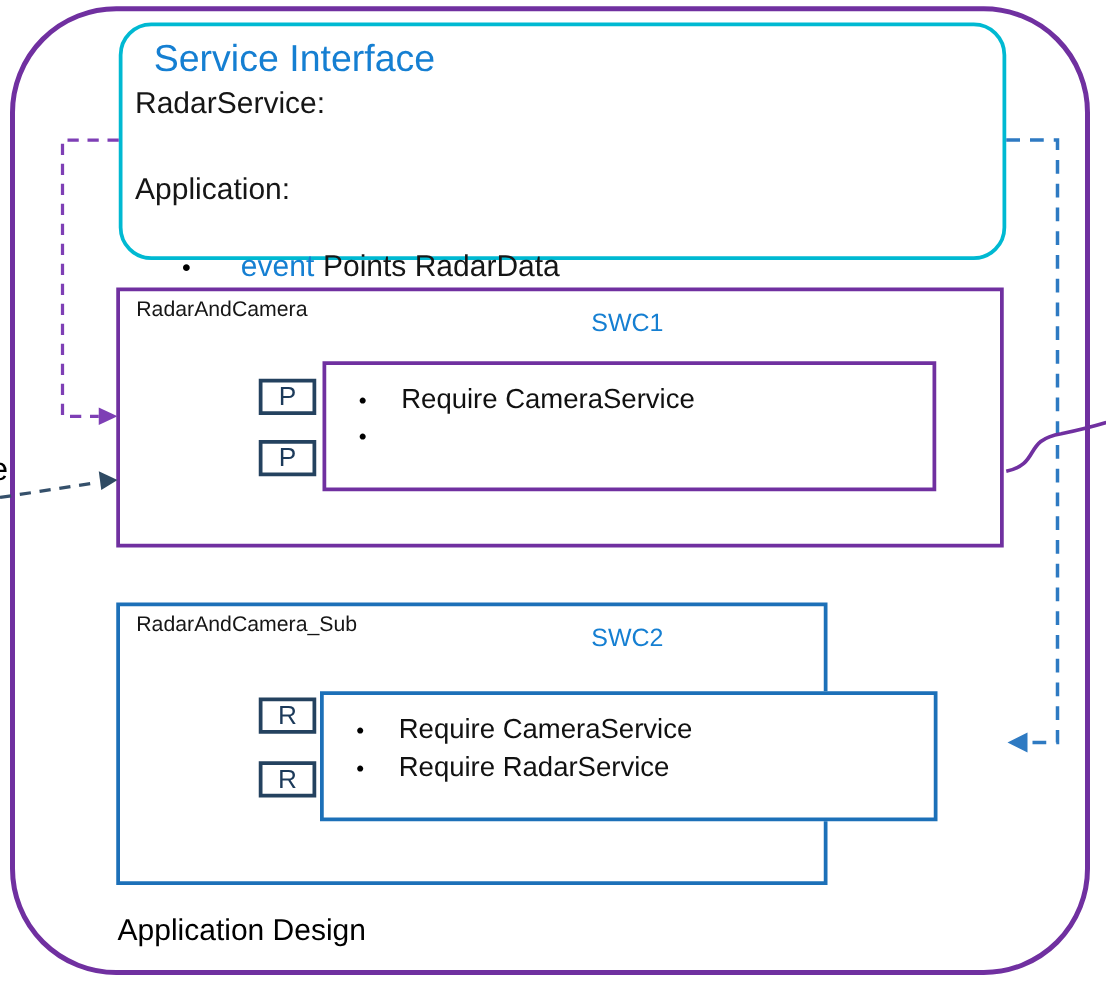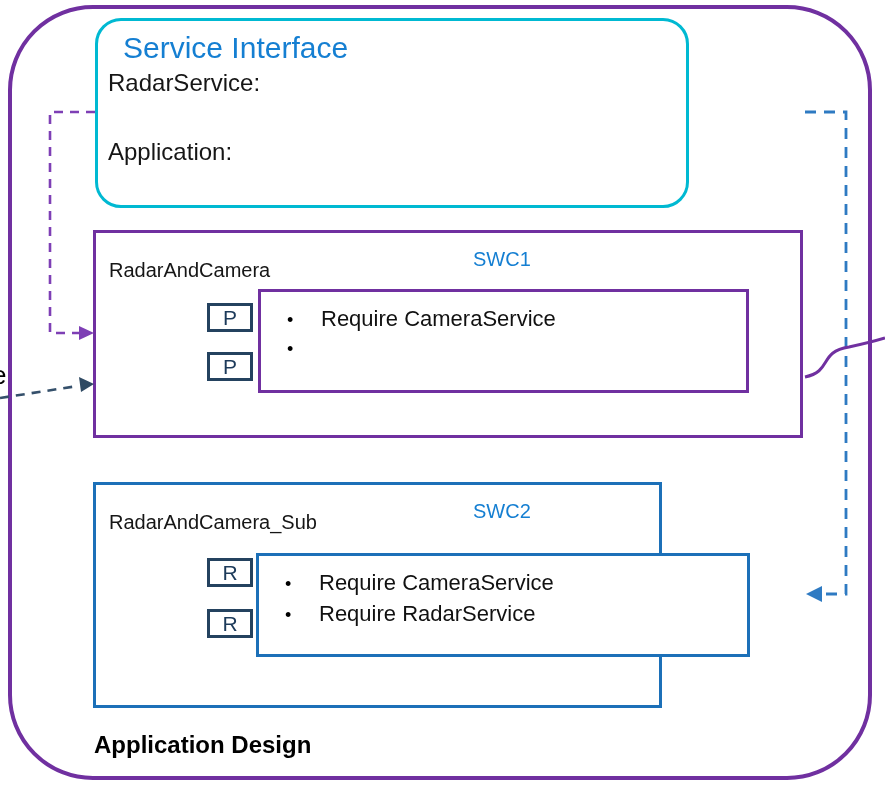--- a/index.html
+++ b/index.html
@@ -12,21 +12,21 @@
 
   
   .outer-boundary{
     left:8px;top:5px;width:864px;height:775px;
     border:4px solid #7030a0;border-radius:85px;
     box-sizing:border-box;background:transparent;
   }
 
   
   .si-box{
-    left:95px;top:18px;width:594px;height:190px;
+    left:95px;top:18px;width:710px;height:190px;
     border:3px solid #00b9d2;border-radius:26px;
     box-sizing:border-box;background:#ffffff;
   }
   .si-title{left:25px;top:10px;font-size:30px;color:#157fd2;}
   .si-line{font-size:24px;white-space:pre;}
   .si-sect1{left:10px;top:48px;}
   .si-bullet1{left:21px;top:83px;}
   .si-sect2{left:10px;top:117px;}
   .si-bullet2{left:21px;top:151px;}
   .bullet-dot{display:inline-block;width:47px;font-size:20px;color:#000;}
@@ -35,21 +35,21 @@
 
   
   .swc1-box{
     left:93px;top:230px;width:710px;height:208px;
     border:3px solid #7030a0;box-sizing:border-box;background:#ffffff;
   }
   .swc2-box{
     left:93px;top:482px;width:569px;height:226px;
     border:3px solid #1c70b8;box-sizing:border-box;background:#ffffff;
   }
-  .swc-name{left:13px;top:26px;font-size:20px;color:#161616;}
+  .swc-name{left:13px;top:5px;font-size:17px;color:#161616;}
   .swc-tag{left:377px;top:15px;font-size:20px;color:#157fd2;}
 
   
   .inner-list{
     box-sizing:border-box;background:#ffffff;
     padding:12px 0 0 26px;
   }
   .swc1-inner{left:162px;top:56px;width:491px;height:104px;border:3px solid #7030a0;}
   .swc2-inner{left:160px;top:68px;width:494px;height:104px;border:3px solid #1c70b8;}
   .list-row{display:flex;align-items:baseline;font-size:22px;line-height:29px;color:#111;}
@@ -60,37 +60,40 @@
     width:46px;height:29px;border:3px solid #24425f;box-sizing:border-box;
     display:flex;align-items:center;justify-content:center;
     font-size:21px;color:#1c3a5a;background:#ffffff;
   }
   .port-p1{left:207px;top:303px;}
   .port-p2{left:207px;top:352px;}
   .port-r1{left:207px;top:558px;}
   .port-r2{left:207px;top:609px;}
 
   
-  .caption{left:94px;top:731px;font-size:24px;font-weight:bold;color:#000;}
+  .caption{left:94px;top:731px;font-size:24px;font-weight:normal;color:#000;}
   .edge-fragment{left:-8px;top:360px;font-size:26px;color:#000;}
 
   
   .connectors{left:0;top:0;width:885px;height:792px;pointer-events:none;}
 </style>
 </head>
 <body>
 
 <div class="abs outer-boundary"></div>
 
 <span class="abs edge-fragment">e</span>
 
 <div class="abs si-box">
   <div class="abs si-title">Service Interface</div>
   <div class="abs si-line si-sect1">RadarService:</div>
   <div class="abs si-line si-sect2">Application:</div>
+  <div class="abs si-line si-bullet2">
+    <span class="bullet-dot">•</span><span class="kw">event</span><span class="rest">Points RadarData</span>
+  </div>
 </div>
 
 <div class="abs swc1-box">
   <div class="abs swc-name">RadarAndCamera</div>
   <div class="abs swc-tag">SWC1</div>
   <div class="abs inner-list swc1-inner">
     <div class="list-row">
       <span class="bullet-dot">•</span>
         <span>Require CameraService</span>
     </div>

